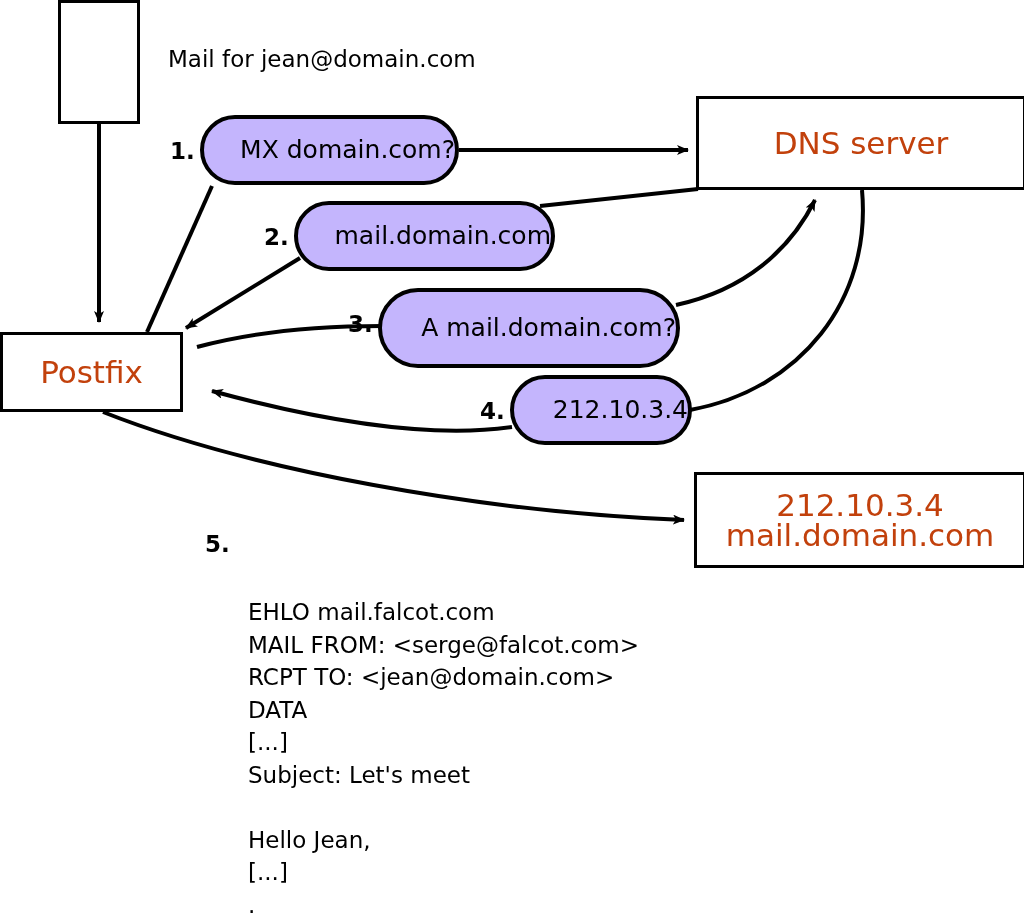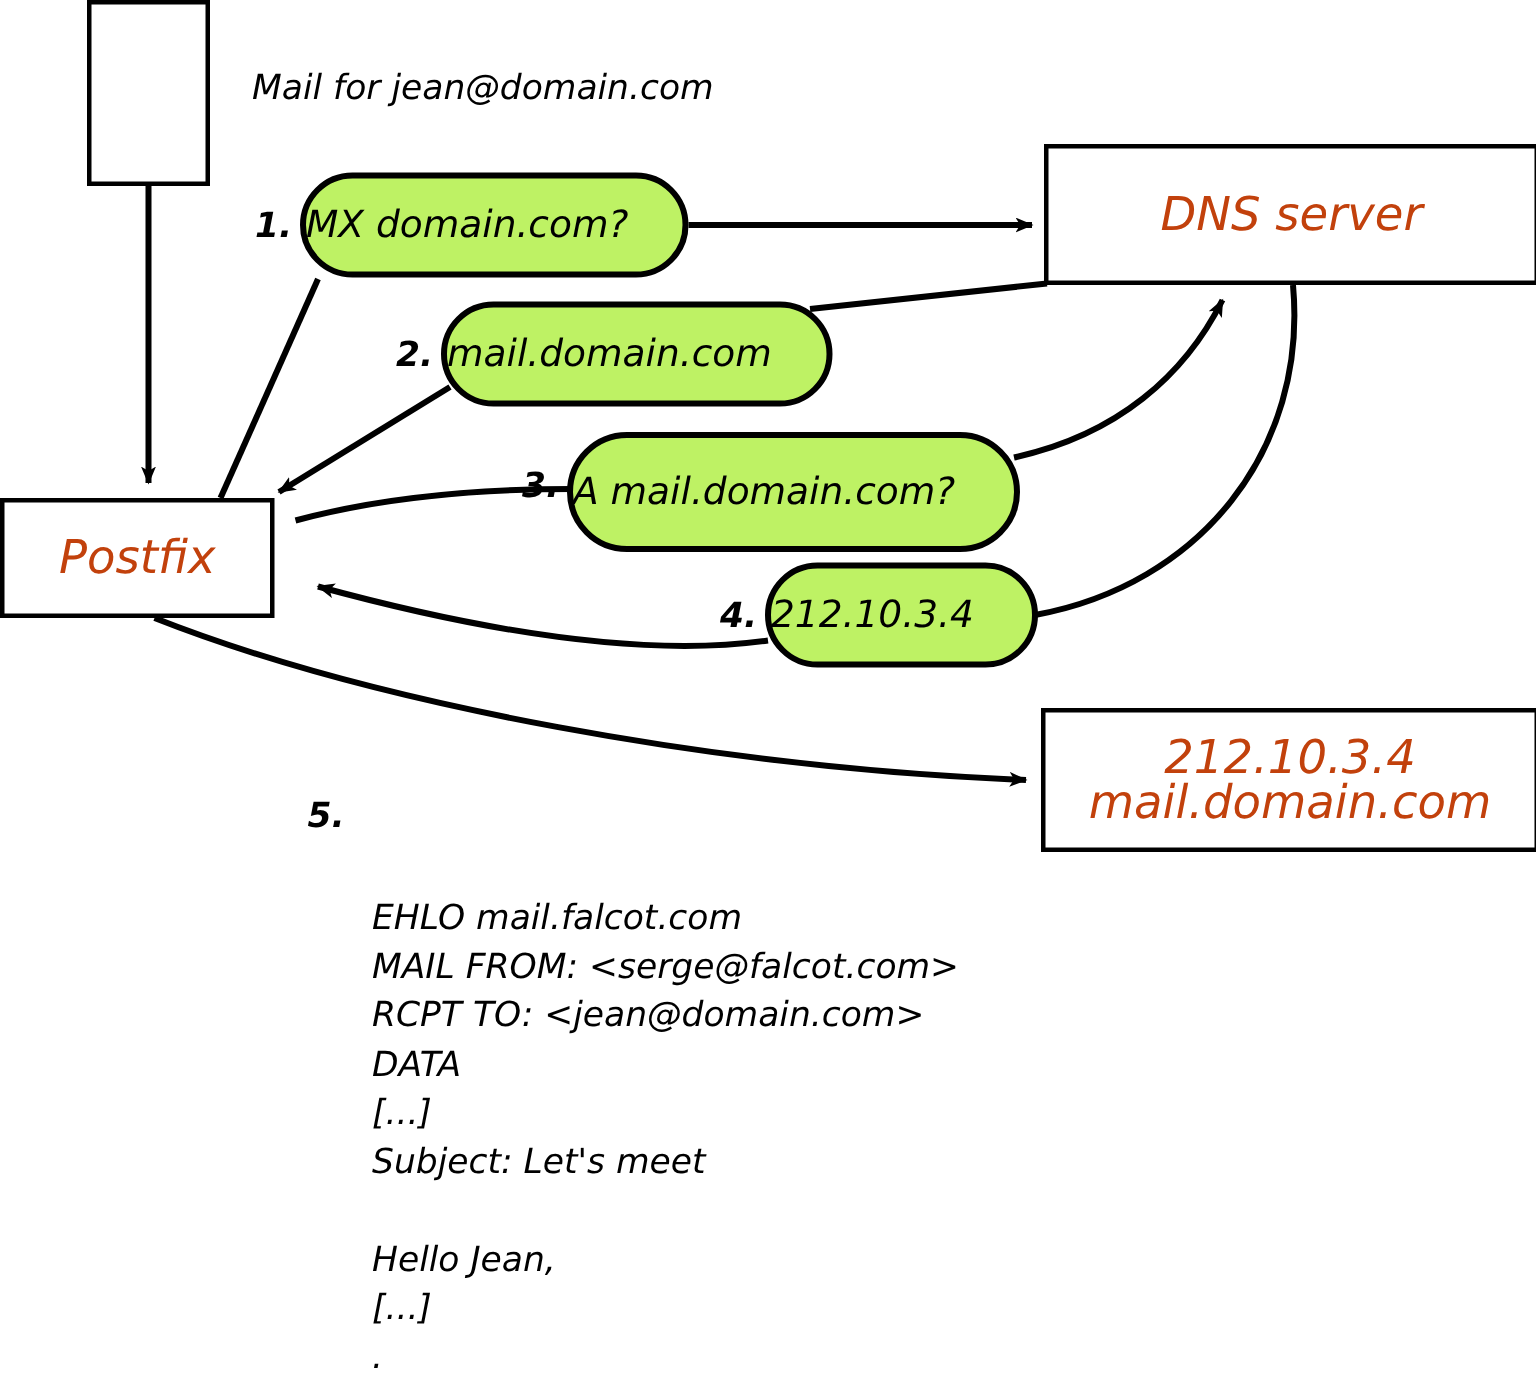--- a/index.html
+++ b/index.html
@@ -8,21 +8,20 @@
     background: #ffffff;
   }
   #stage {
     position: relative;
     width: 1024px;
     height: 919px;
     background: #ffffff;
     overflow: hidden;
     font-family: "DejaVu Sans", "Liberation Sans", sans-serif;
     color: #000000;
-    font-style: italic;
   }
   #wires {
     position: absolute;
     left: 0;
     top: 0;
     width: 1024px;
     height: 919px;
   }
   .node {
     position: absolute;
@@ -37,26 +36,26 @@
   }
   .node-label {
     font-size: 31px;
     line-height: 30px;
     white-space: pre-line;
     color: #c2410c;
   }
   .pill {
     position: absolute;
     box-sizing: border-box;
-    background: #bef264;
+    background: #c4b5fd;
     border: 4px solid #000000;
     border-radius: 40px;
     display: flex;
     align-items: center;
-    justify-content: flex-start;
+    justify-content: flex-end;
     z-index: 4;
   }
   .pill-label {
     font-size: 25px;
     line-height: 28px;
     color: #000000;
     white-space: nowrap;
   }
   .step-num {
     position: absolute;

